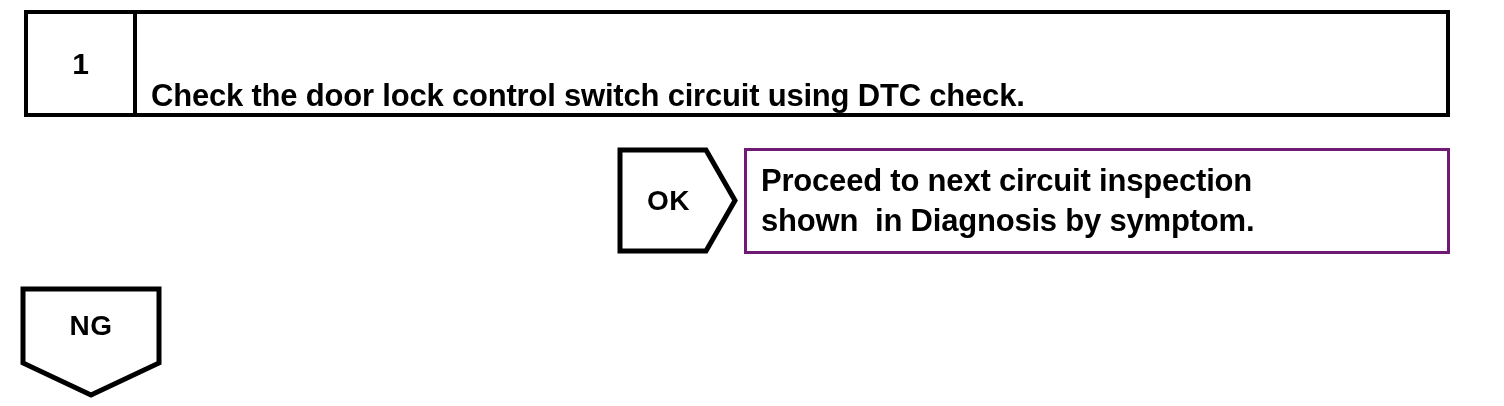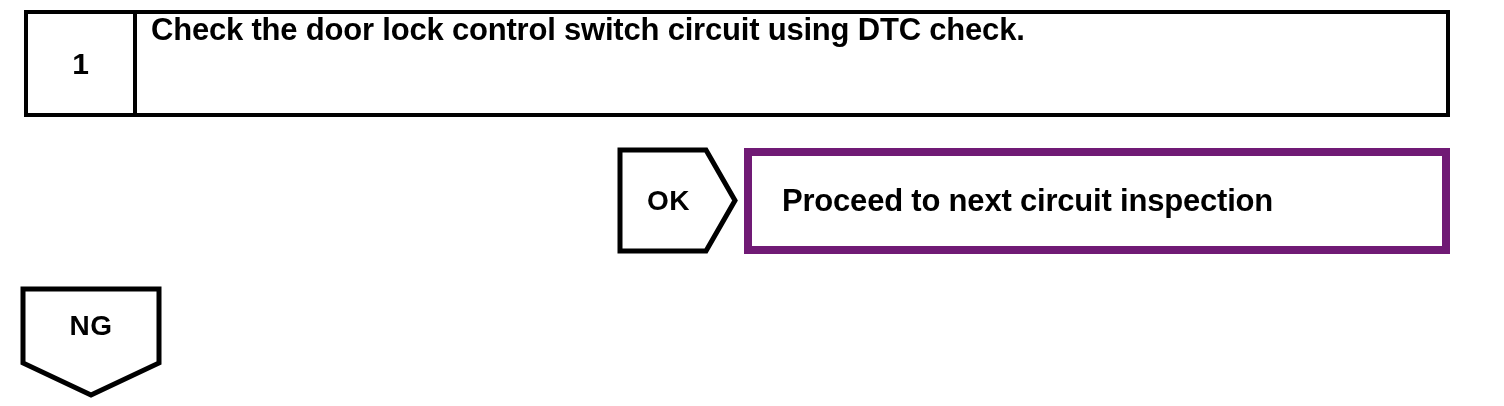--- a/index.html
+++ b/index.html
@@ -41,21 +41,21 @@
     justify-content: center;
   }
   .step-number-text {
     font-size: 30px;
     font-weight: bold;
     line-height: 1;
   }
   .step-text-cell {
     flex: 1;
     display: flex;
-    align-items: flex-start;
+    align-items: flex-end;
     padding-left: 14px;
   }
   .step-text {
     font-size: 31px;
     font-weight: bold;
     letter-spacing: -0.2px;
     line-height: 1.05;
     white-space: nowrap;
   }
 
@@ -87,26 +87,26 @@
     letter-spacing: 0.5px;
   }
 
   .result-box {
     position: absolute;
     left: 744px;
     top: 148px;
     width: 706px;
     height: 106px;
     box-sizing: border-box;
-    border: 8px solid #701a75;
+    border: 3px solid #701a75;
     background: #ffffff;
     display: flex;
     flex-direction: column;
     justify-content: center;
-    padding-left: 30px;
+    padding-left: 14px;
   }
   .result-line {
     font-size: 31px;
     font-weight: bold;
     line-height: 1.28;
     letter-spacing: -0.2px;
     white-space: pre;
   }
 
   
@@ -156,20 +156,21 @@
     <svg viewBox="0 0 121 107" xmlns="http://www.w3.org/2000/svg">
       <polygon points="3,3 89,3 118,53.5 89,104 3,104" fill="#ffffff" stroke="#000000" stroke-width="5" stroke-linejoin="miter"></polygon>
     </svg>
   </div>
   <div class="ok-tag-label">
     <span>OK</span>
   </div>
 
   <div class="result-box">
     <span class="result-line">Proceed to next circuit inspection</span>
+    <span class="result-line">shown  in Diagnosis by symptom.</span>
   </div>
 
   <div class="ng-tag">
     <svg viewBox="0 0 142 112" xmlns="http://www.w3.org/2000/svg">
       <polygon points="3,3 139,3 139,77 71,109 3,77" fill="#ffffff" stroke="#000000" stroke-width="5" stroke-linejoin="miter"></polygon>
     </svg>
   </div>
   <div class="ng-tag-label">
     <span>NG</span>
   </div>

